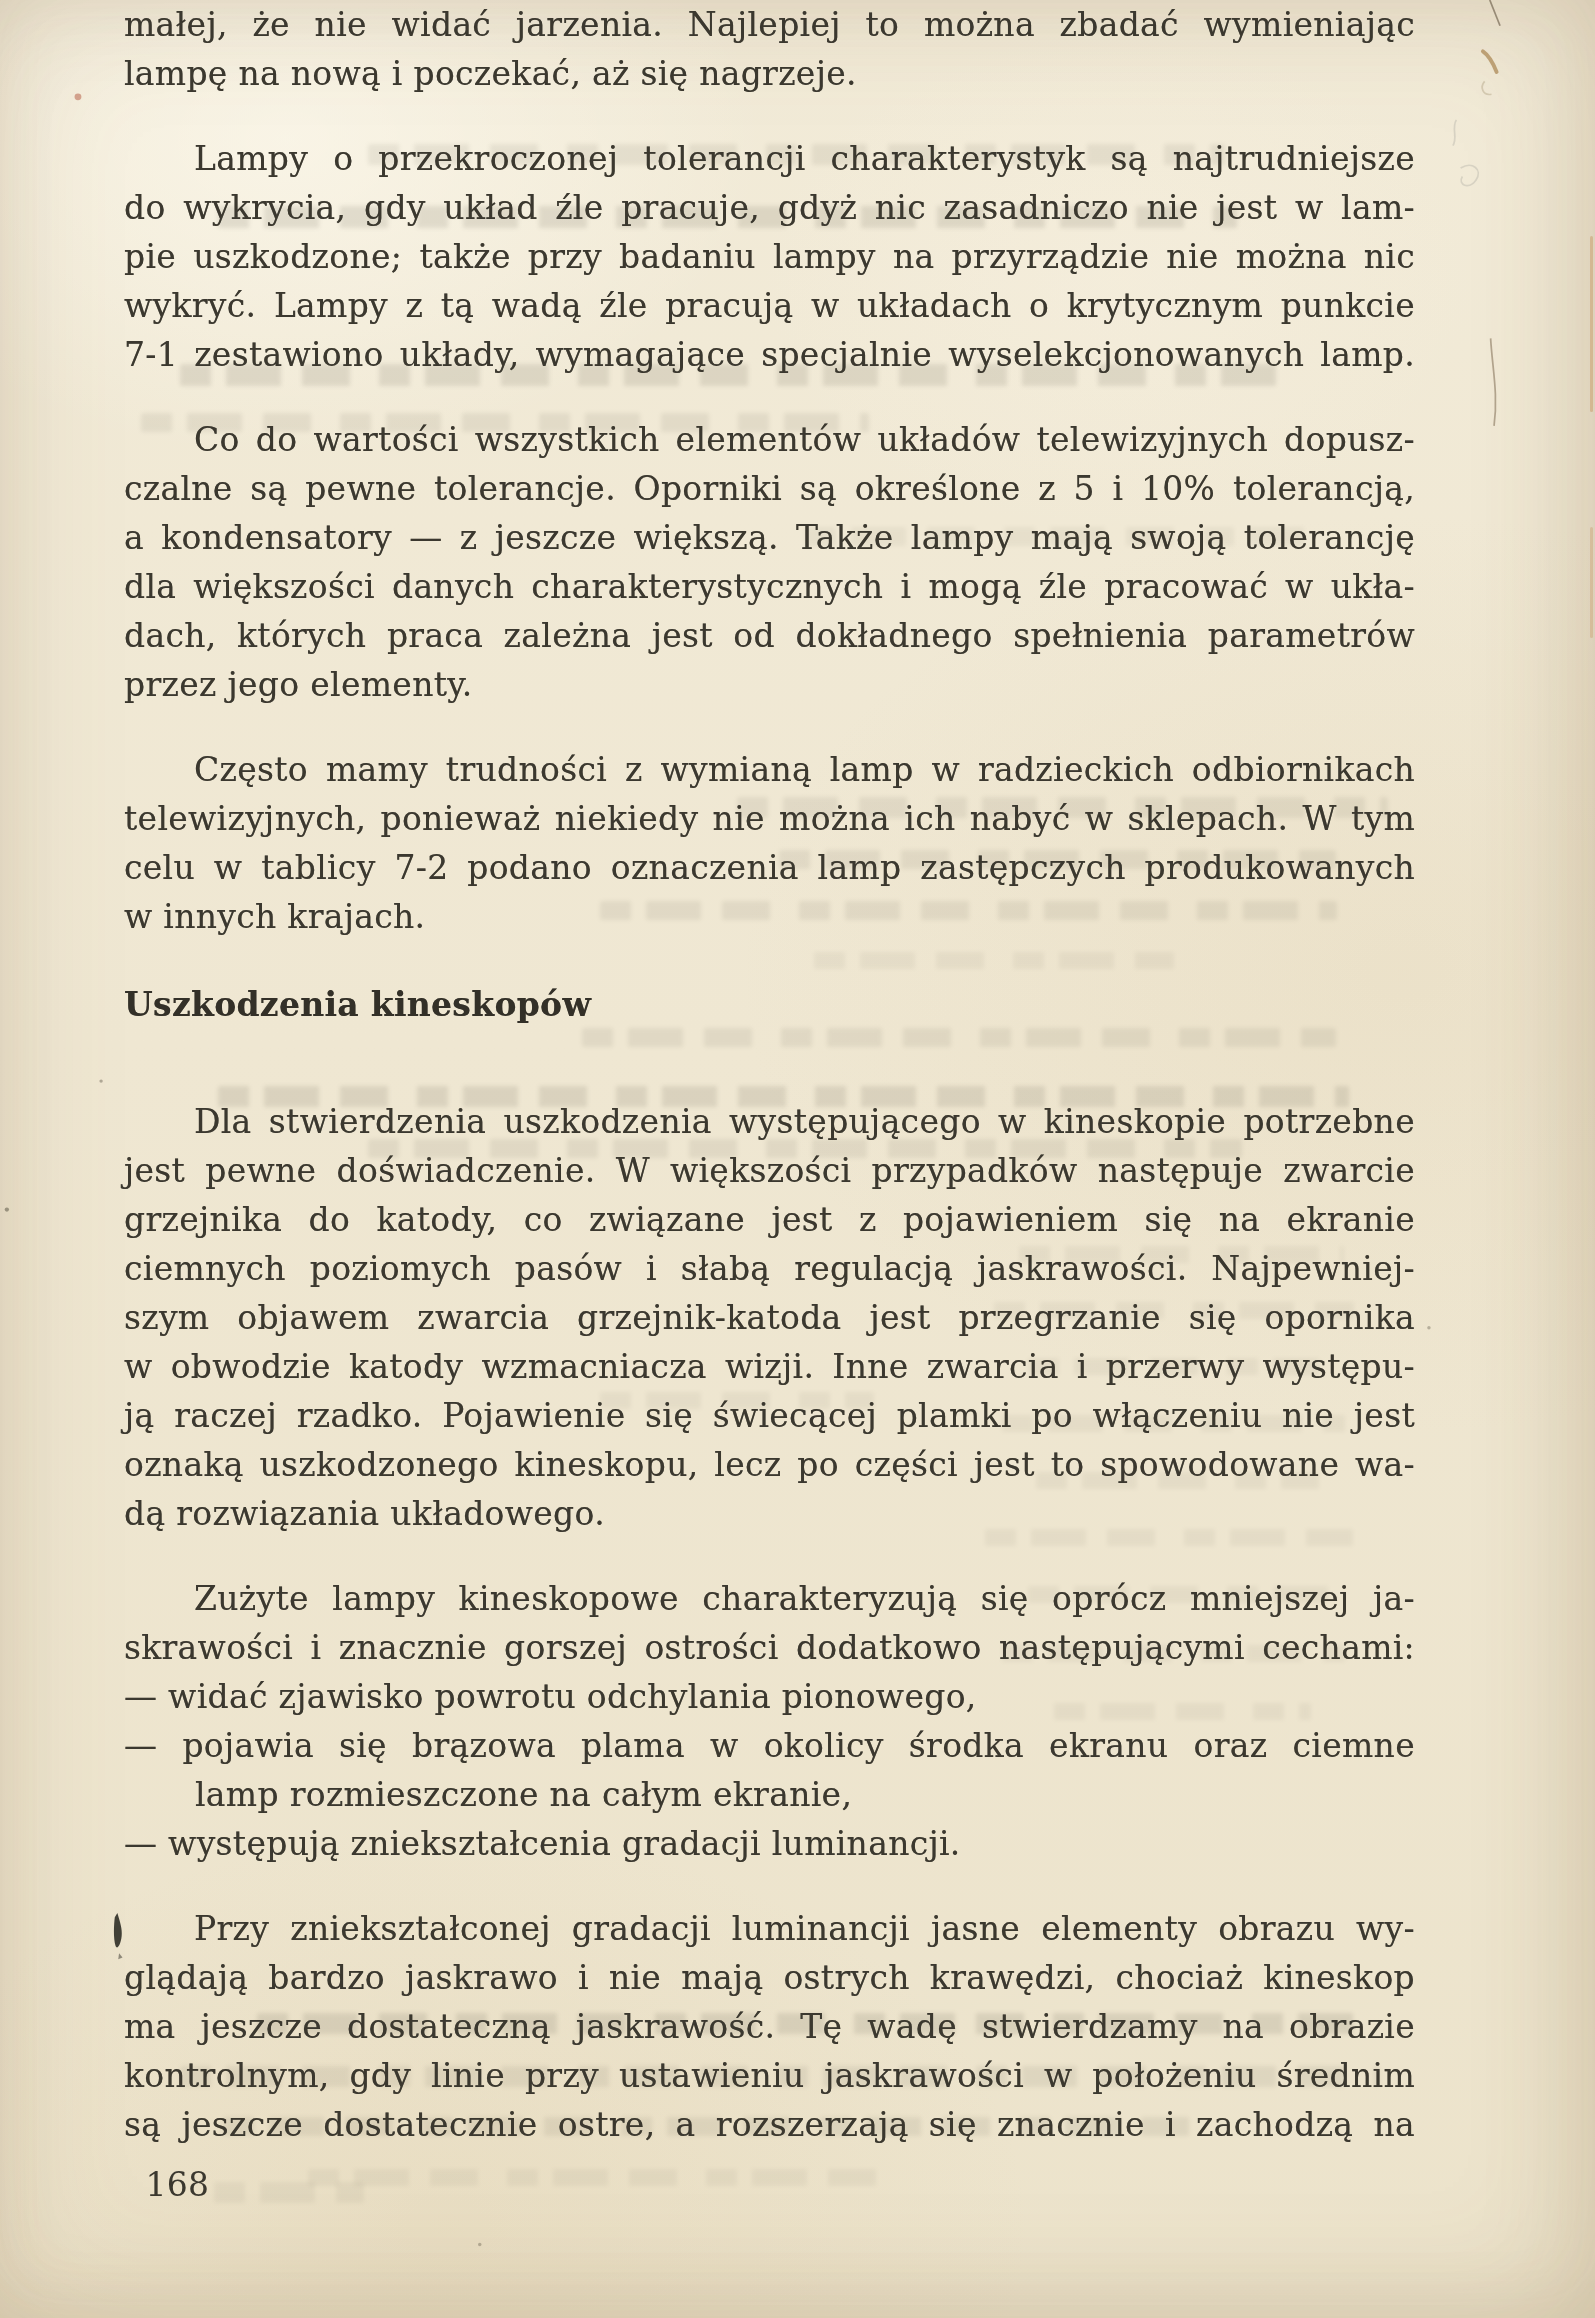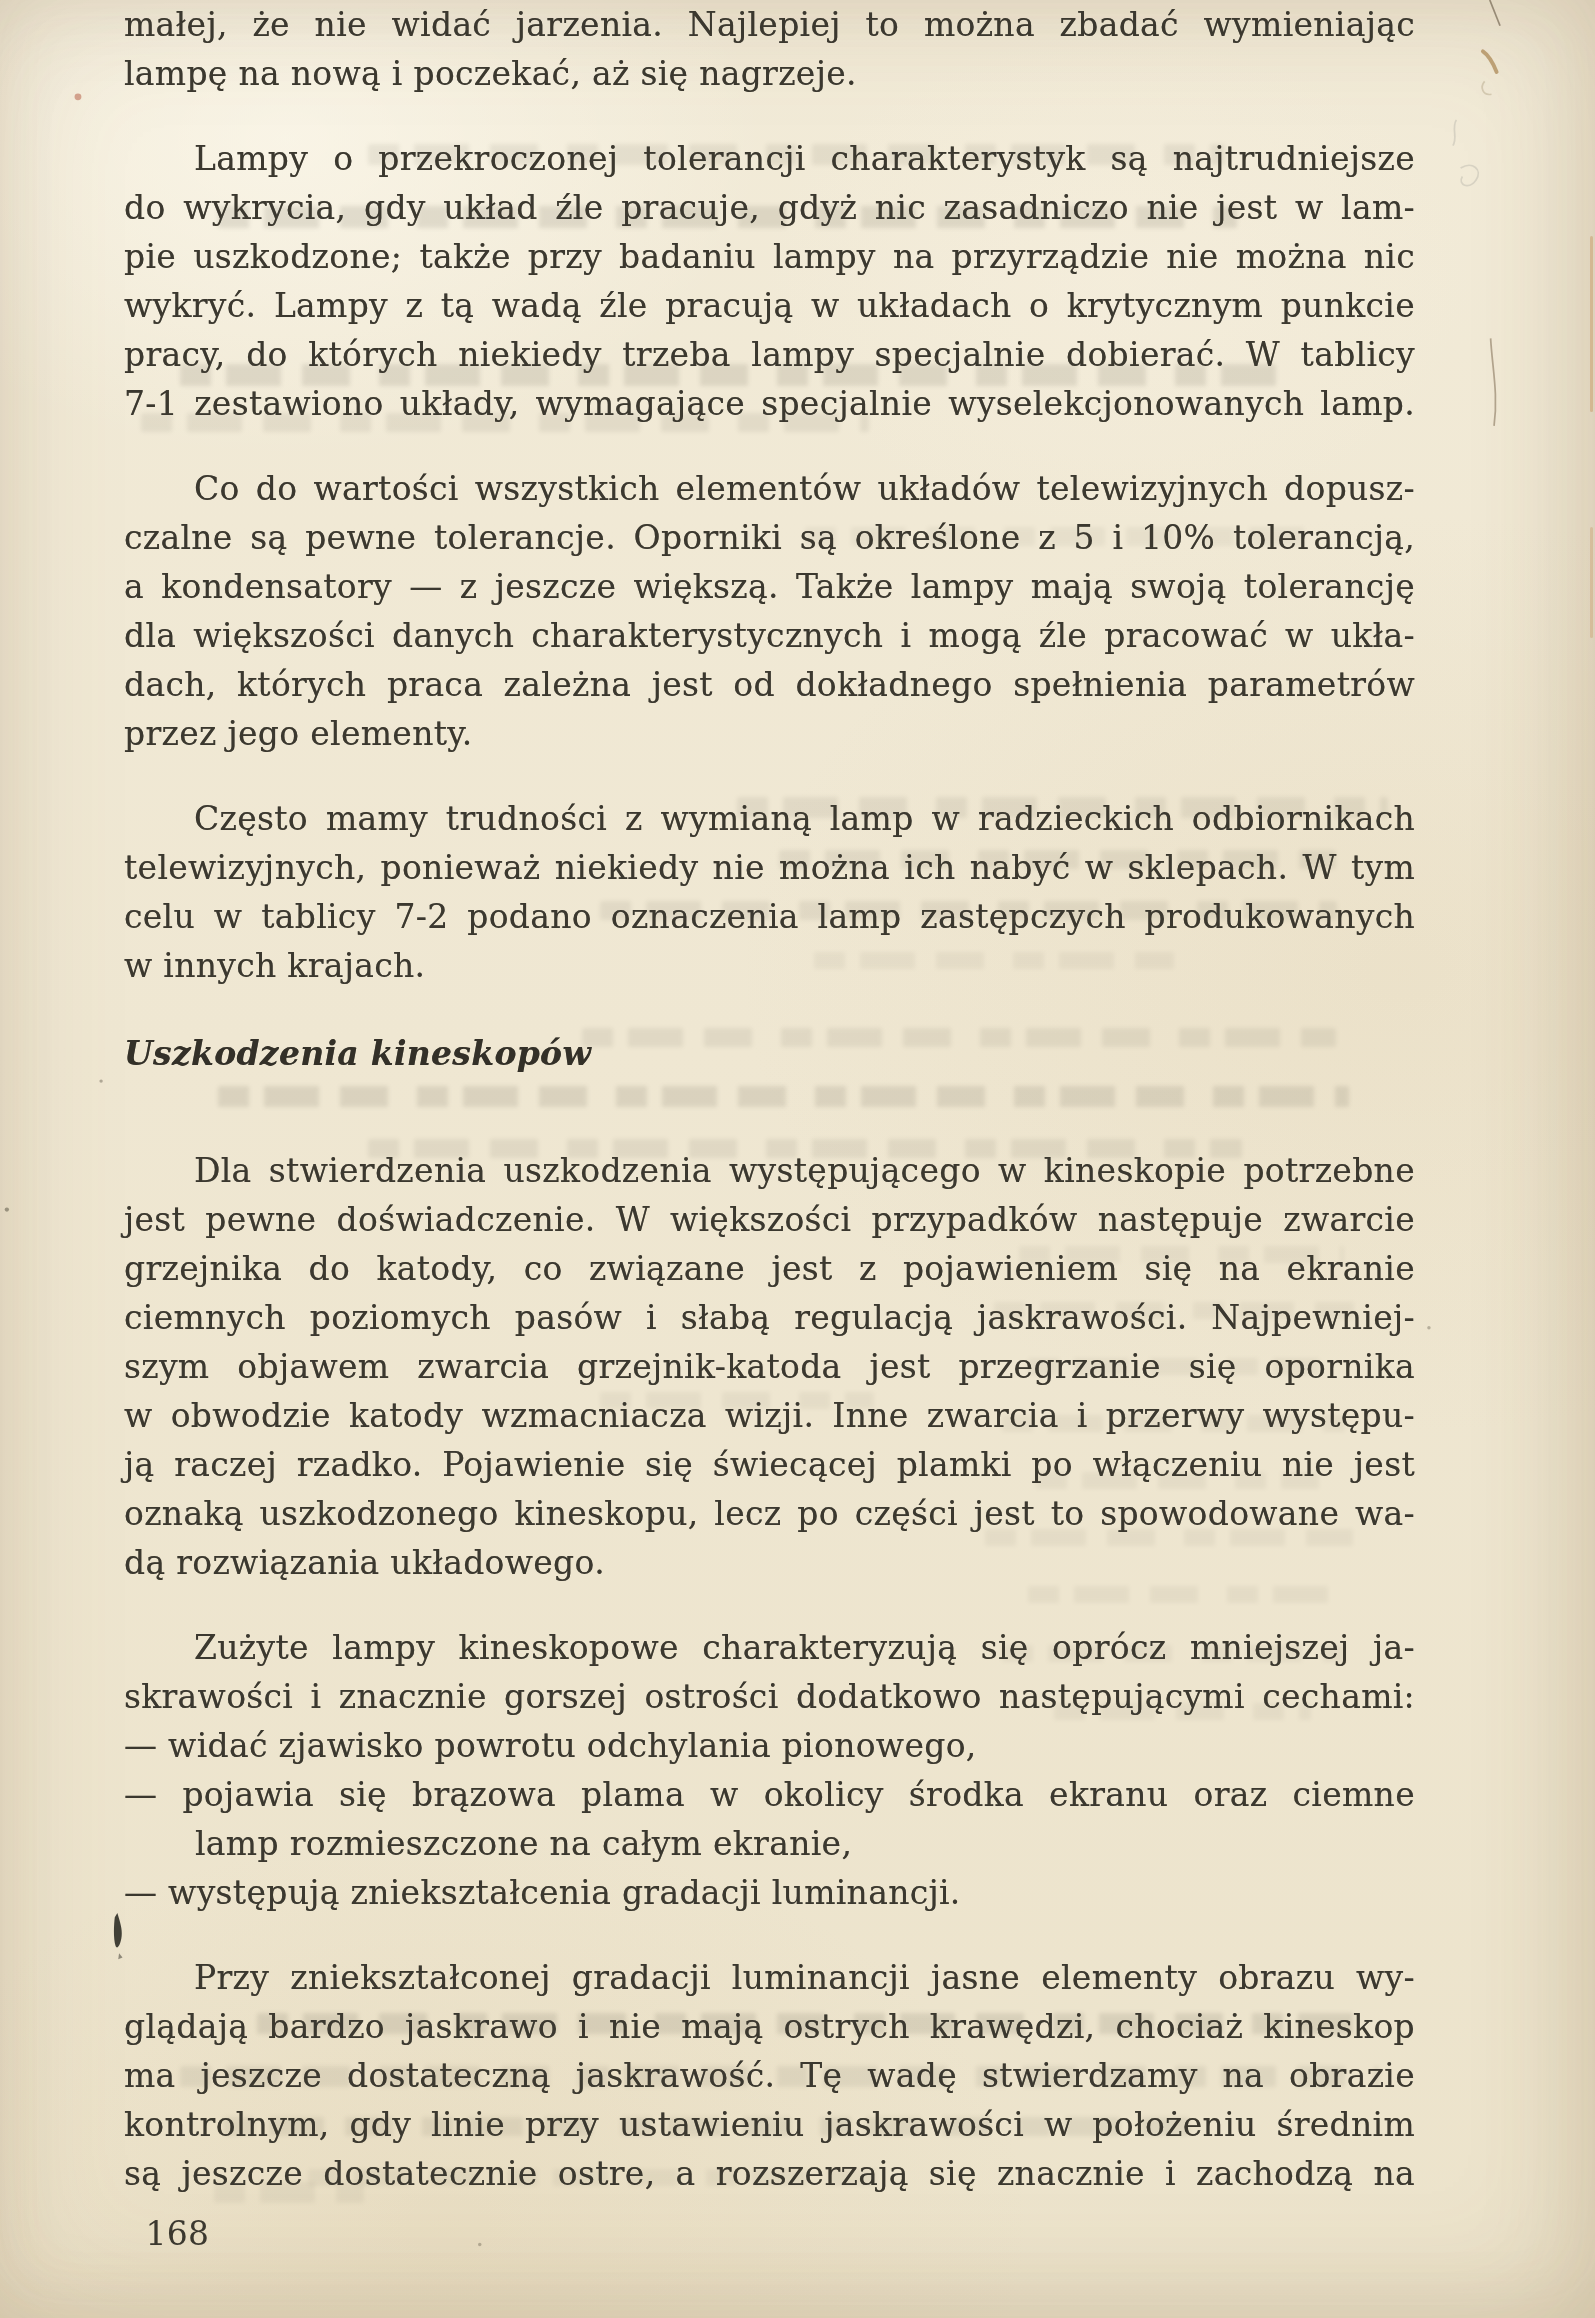--- a/index.html
+++ b/index.html
@@ -55,21 +55,20 @@
 
   .heading {
     line-height: 49px;
     height: 49px;
     margin-top: 39px;
     margin-bottom: 68px;
     font-weight: bold;
     color: #333028;
     text-align: left;
     text-shadow: 0 0 0.5px rgba(51,48,40,0.6);
-    font-style: italic;
   }
 
   .page-number {
     margin-top: 11px;
     padding-left: 21.4px;
     line-height: 49px;
     height: 49px;
     text-align: center;
     text-align-last: left;
   }
@@ -139,21 +138,20 @@
   <div class="edge-line" style="left:1590px; top:527px; height:111px; background:rgba(200,160,110,0.42);"></div>
 
   <div class="text-column">
 
   <div class="line">małej, że nie widać jarzenia. Najlepiej to można zbadać wymieniając</div>
       <div class="line last">lampę na nową i poczekać, aż się nagrzeje.</div>
       <div class="line ind">Lampy o przekroczonej tolerancji charakterystyk są najtrudniejsze</div>
       <div class="line">do wykrycia, gdy układ źle pracuje, gdyż nic zasadniczo nie jest w lam-</div>
       <div class="line">pie uszkodzone; także przy badaniu lampy na przyrządzie nie można nic</div>
       <div class="line">wykryć. Lampy z tą wadą źle pracują w układach o krytycznym punkcie</div>
-      <div class="line">pracy, do których niekiedy trzeba lampy specjalnie dobierać. W tablicy</div>
       <div class="line">7-1 zestawiono układy, wymagające specjalnie wyselekcjonowanych lamp.</div>
       <div class="line ind">Co do wartości wszystkich elementów układów telewizyjnych dopusz-</div>
       <div class="line">czalne są pewne tolerancje. Oporniki są określone z 5 i 10% tolerancją,</div>
       <div class="line">a kondensatory — z jeszcze większą. Także lampy mają swoją tolerancję</div>
       <div class="line">dla większości danych charakterystycznych i mogą źle pracować w ukła-</div>
       <div class="line">dach, których praca zależna jest od dokładnego spełnienia parametrów</div>
       <div class="line last">przez jego elementy.</div>
       <div class="line ind">Często mamy trudności z wymianą lamp w radzieckich odbiornikach</div>
       <div class="line">telewizyjnych, ponieważ niekiedy nie można ich nabyć w sklepach. W tym</div>
       <div class="line">celu w tablicy 7-2 podano oznaczenia lamp zastępczych produkowanych</div>

